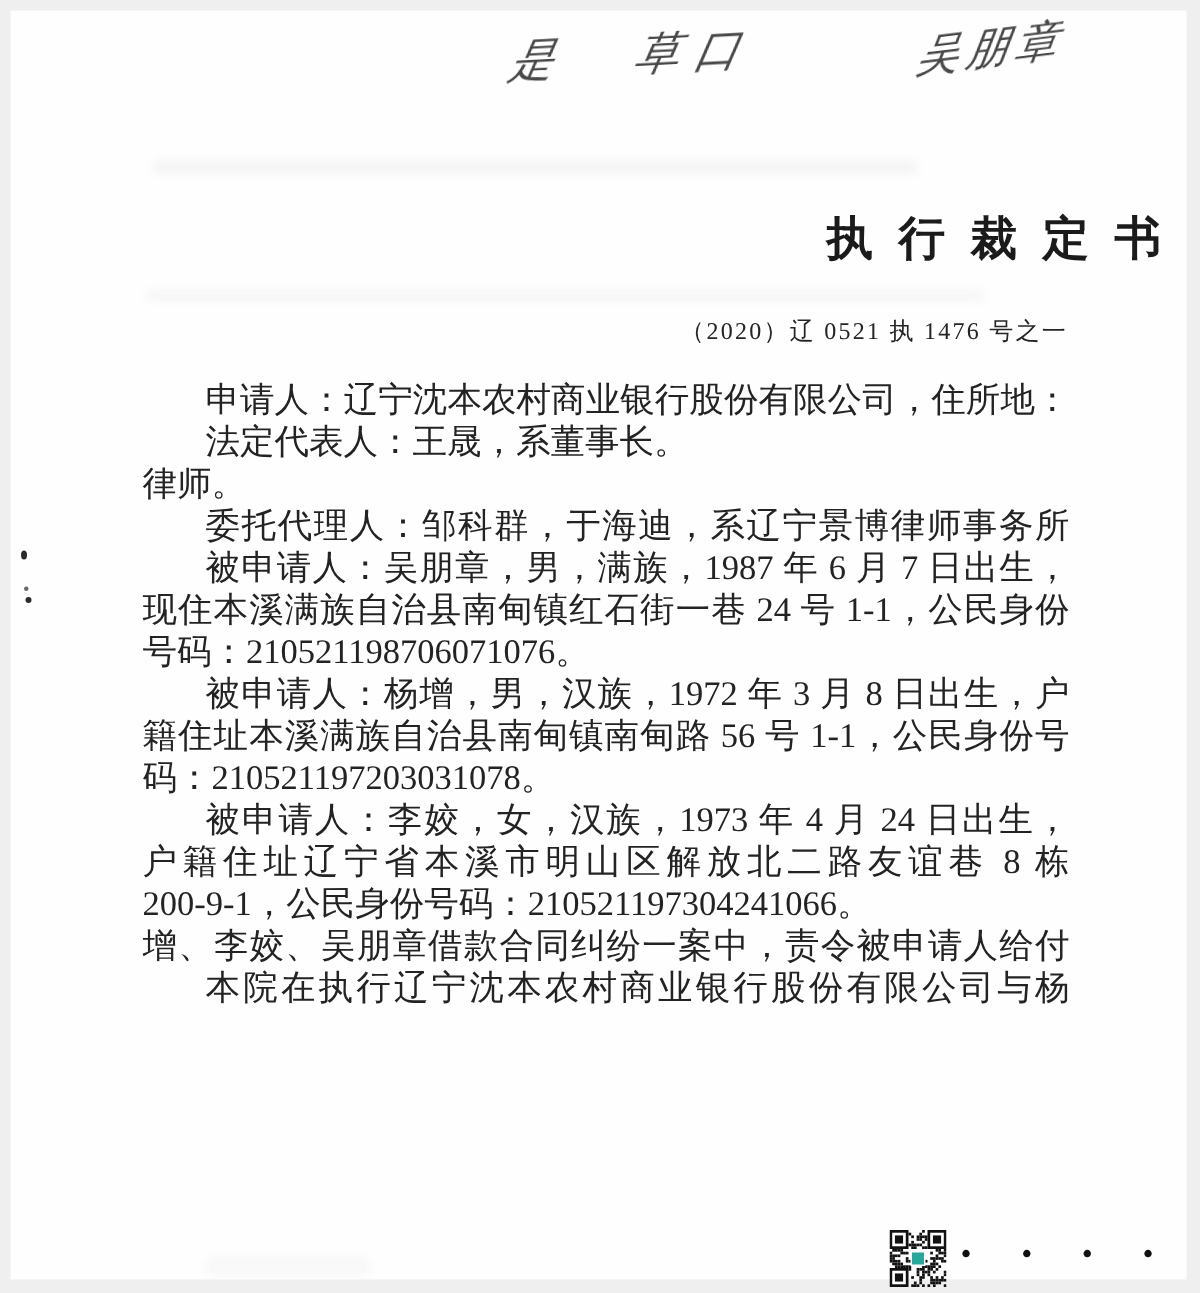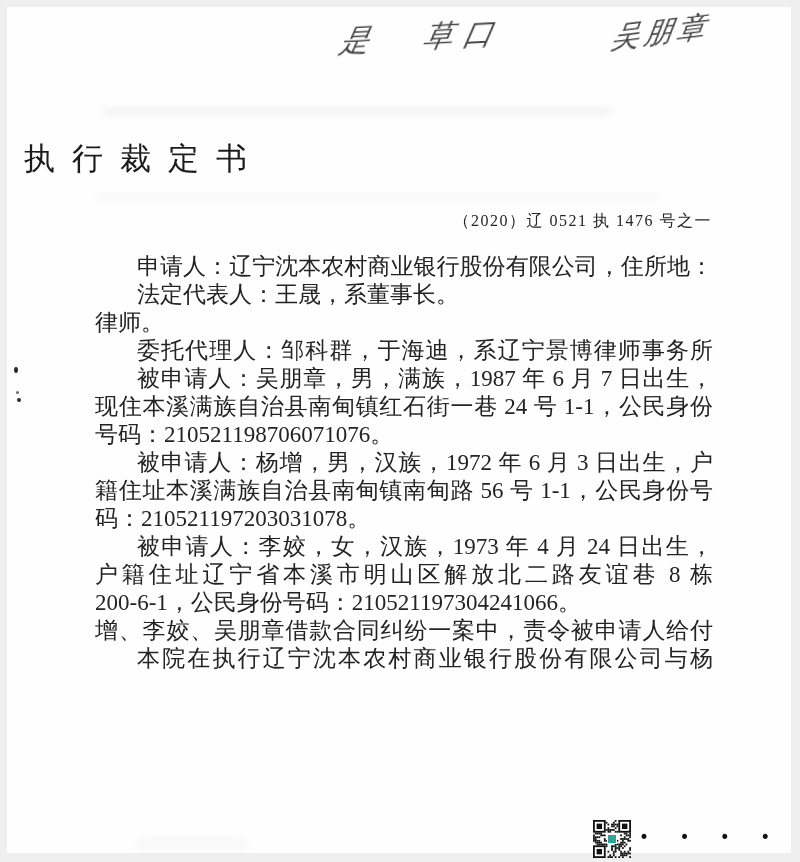--- a/index.html
+++ b/index.html
@@ -37,22 +37,22 @@
   }
   .court-name{
     position:absolute;left:0;top:66px;width:100%;
     text-align:center;
     font-size:29px;font-weight:bold;color:#1b1b1b;
     letter-spacing:13px;text-indent:13px;
     white-space:nowrap;
   }
   .doc-title{
     position:absolute;left:0;top:131px;width:100%;
-    text-align:left;
-    font-size:31px;font-weight:normal;color:#1b1b1b;
+    text-align:right;
+    font-size:31px;font-weight:bold;color:#1b1b1b;
     letter-spacing:17px;text-indent:17px;
     white-space:nowrap;
   }
   .case-number{
     position:absolute;right:79px;top:204px;
     font-size:16px;color:#242424;
     letter-spacing:1.5px;
     white-space:nowrap;
   }
   .body-text{
@@ -112,26 +112,26 @@
   <div class="case-number">（2020）辽 0521 执 1476 号之一</div>
 
   <div class="body-text">
       <div class="line first">申请人：辽宁沈本农村商业银行股份有限公司，住所地：</div>
       <div class="line first plast">法定代表人：王晟，系董事长。</div>
       <div class="line plast">律师。</div>
       <div class="line first">委托代理人：邹科群，于海迪，系辽宁景博律师事务所</div>
       <div class="line first">被申请人：吴朋章，男，满族，1987 年 6 月 7 日出生，</div>
       <div class="line">现住本溪满族自治县南甸镇红石街一巷 24 号 1-1，公民身份</div>
       <div class="line plast">号码：210521198706071076。</div>
-      <div class="line first">被申请人：杨增，男，汉族，1972 年 6 月 3 日出生，户</div>
+      <div class="line first">被申请人：杨增，男，汉族，1972 年 3 月 8 日出生，户</div>
       <div class="line">籍住址本溪满族自治县南甸镇南甸路 56 号 1-1，公民身份号</div>
       <div class="line plast">码：210521197203031078。</div>
       <div class="line first">被申请人：李姣，女，汉族，1973 年 4 月 24 日出生，</div>
       <div class="line">户籍住址辽宁省本溪市明山区解放北二路友谊巷 8 栋</div>
-      <div class="line plast">200-6-1，公民身份号码：210521197304241066。</div>
+      <div class="line plast">200-9-1，公民身份号码：210521197304241066。</div>
       <div class="line">增、李姣、吴朋章借款合同纠纷一案中，责令被申请人给付</div>
       <div class="line first">本院在执行辽宁沈本农村商业银行股份有限公司与杨</div>
     </div>
 
   <div class="smudge smudge-1"></div>
   <div class="smudge smudge-2"></div>
   <div class="smudge smudge-3"></div>
   <div class="speck speck-1"></div>
   <div class="speck speck-2"></div>
   <div class="speck speck-3"></div>

